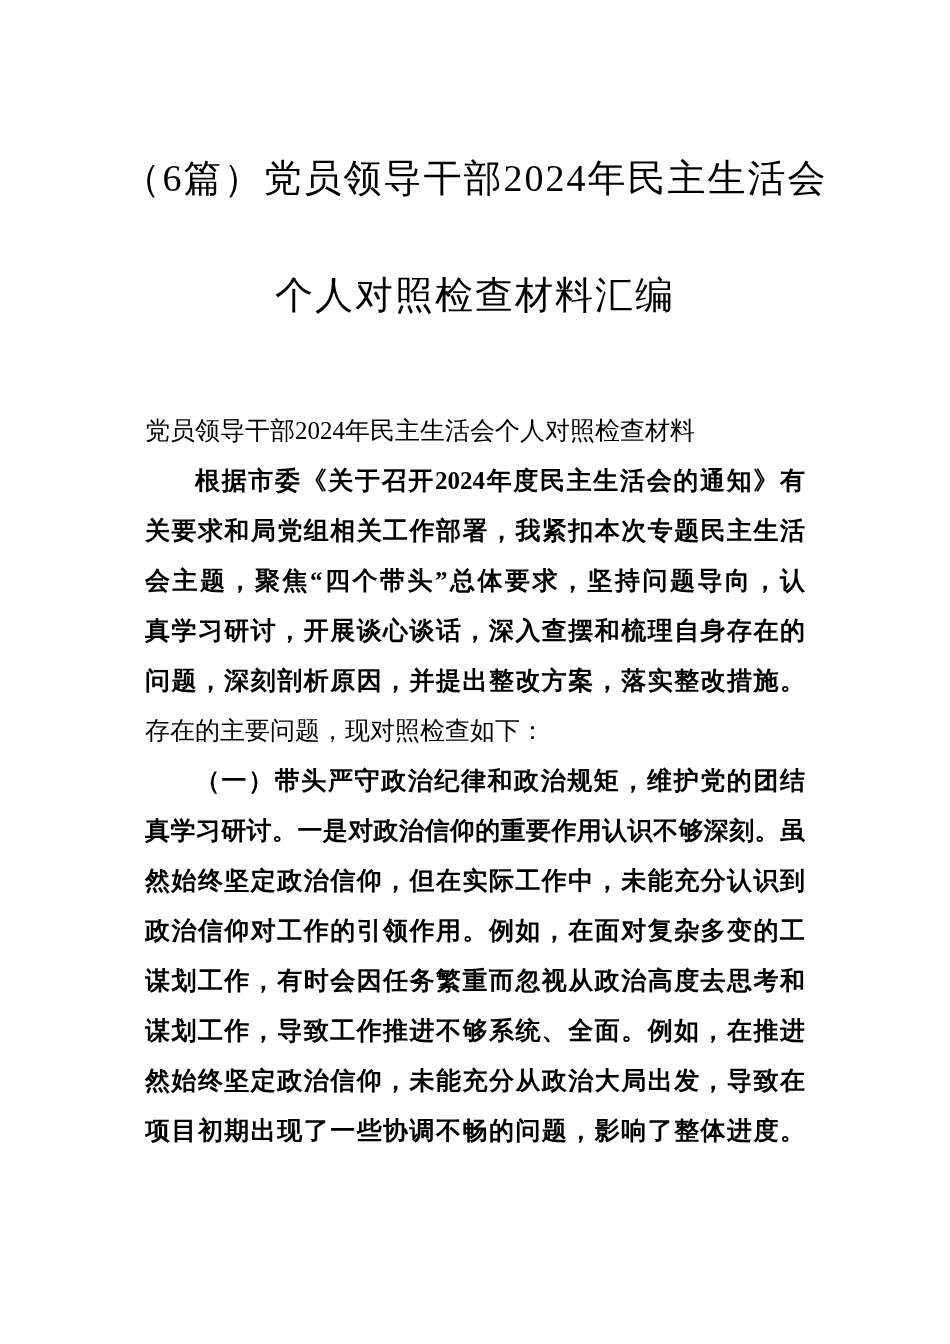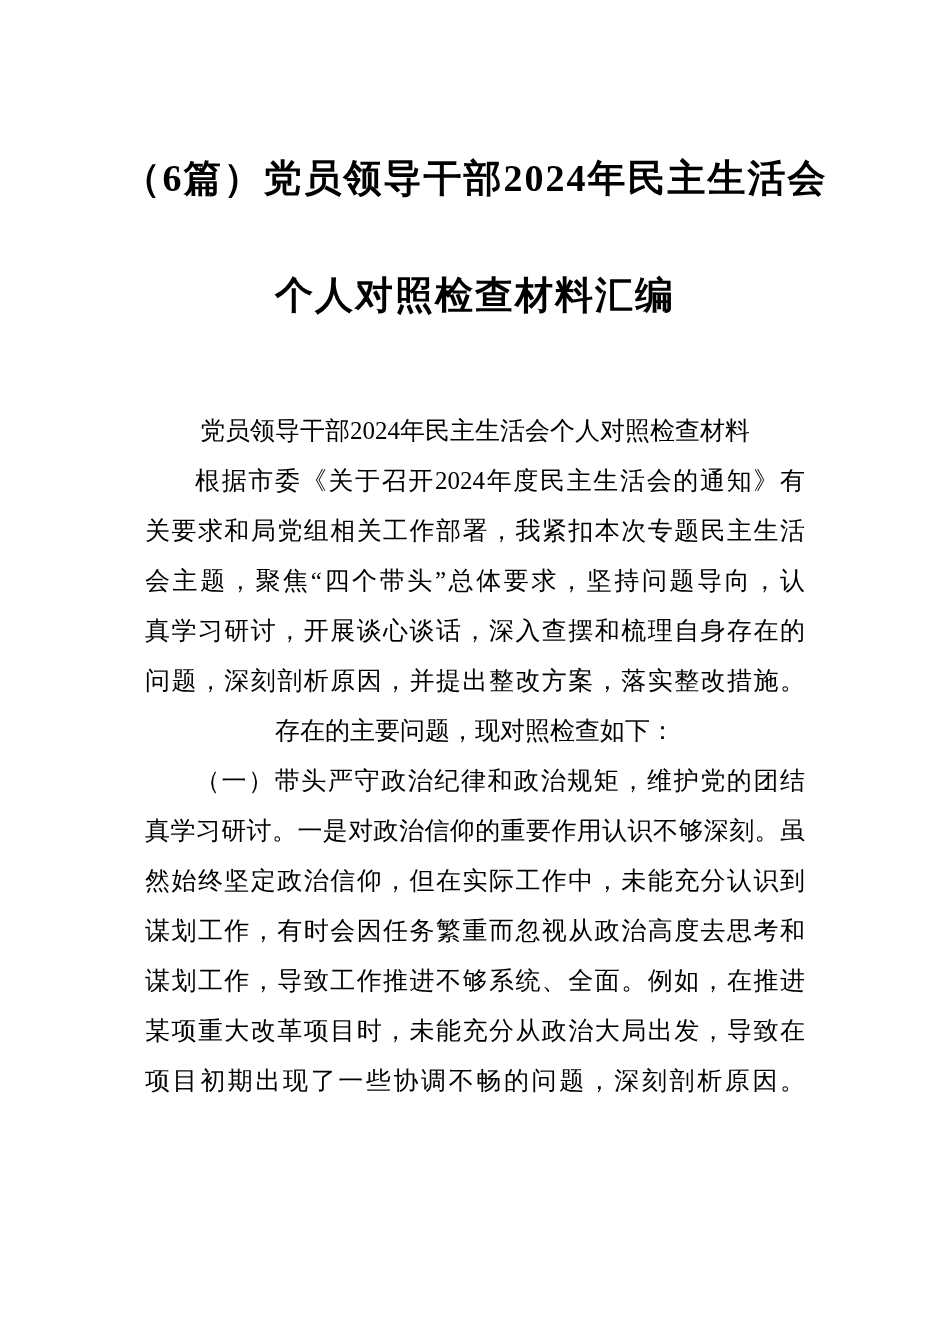--- a/index.html
+++ b/index.html
@@ -12,21 +12,21 @@
     width: 950px;
     height: 1344px;
     background: #ffffff;
     color: #000000;
     overflow: hidden;
   }
   .doc-title {
     padding-top: 120px;
     text-align: center;
     font-family: "Liberation Serif", "DejaVu Serif", serif;
-    font-weight: bold;
+    font-weight: normal;
     font-size: 38px;
     letter-spacing: 2px;
     color: #000000;
   }
   .doc-title .t-line {
     height: 117px;
     line-height: 117px;
     white-space: nowrap;
   }
   .doc-body {
@@ -35,29 +35,30 @@
     width: 660px;
     font-family: "Liberation Serif", "DejaVu Serif", serif;
     font-size: 25px;
     color: #000000;
   }
   .line {
     box-sizing: border-box;
     height: 50px;
     line-height: 50px;
     overflow: hidden;
-    text-align: center;
+    text-align: left;
     white-space: normal;
   }
   .line.indent {
     padding-left: 50px;
   }
   .line.fill {
     text-align: justify;
     text-align-last: justify;
+    font-weight: bold;
   }
 </style>
 </head>
 <body>
 
 <div class="page">
   <div class="doc-title">
     <div class="t-line">（6篇）党员领导干部2024年民主生活会</div>
     <div class="t-line">个人对照检查材料汇编</div>
   </div>
@@ -66,18 +67,19 @@
   <div class="line">党员领导干部2024年民主生活会个人对照检查材料</div>
       <div class="line indent fill">根据市委《关于召开2024年度民主生活会的通知》有</div>
       <div class="line fill">关要求和局党组相关工作部署，我紧扣本次专题民主生活</div>
       <div class="line fill">会主题，聚焦“四个带头”总体要求，坚持问题导向，认</div>
       <div class="line fill">真学习研讨，开展谈心谈话，深入查摆和梳理自身存在的</div>
       <div class="line fill">问题，深刻剖析原因，并提出整改方案，落实整改措施。</div>
       <div class="line">存在的主要问题，现对照检查如下：</div>
       <div class="line indent fill">（一）带头严守政治纪律和政治规矩，维护党的团结</div>
       <div class="line fill">真学习研讨。一是对政治信仰的重要作用认识不够深刻。虽</div>
       <div class="line fill">然始终坚定政治信仰，但在实际工作中，未能充分认识到</div>
+      <div class="line fill">政治信仰对工作的引领作用。例如，在面对复杂多变的工</div>
       <div class="line fill">谋划工作，有时会因任务繁重而忽视从政治高度去思考和</div>
       <div class="line fill">谋划工作，导致工作推进不够系统、全面。例如，在推进</div>
-      <div class="line fill">某项重大改革项目时，未能充分从政治大局出发，导致在</div>
-      <div class="line fill">项目初期出现了一些协调不畅的问题，深刻剖析原因。</div>
+      <div class="line fill">然始终坚定政治信仰，未能充分从政治大局出发，导致在</div>
+      <div class="line fill">项目初期出现了一些协调不畅的问题，影响了整体进度。</div>
     </div>
 </div>
 
 </body></html>

